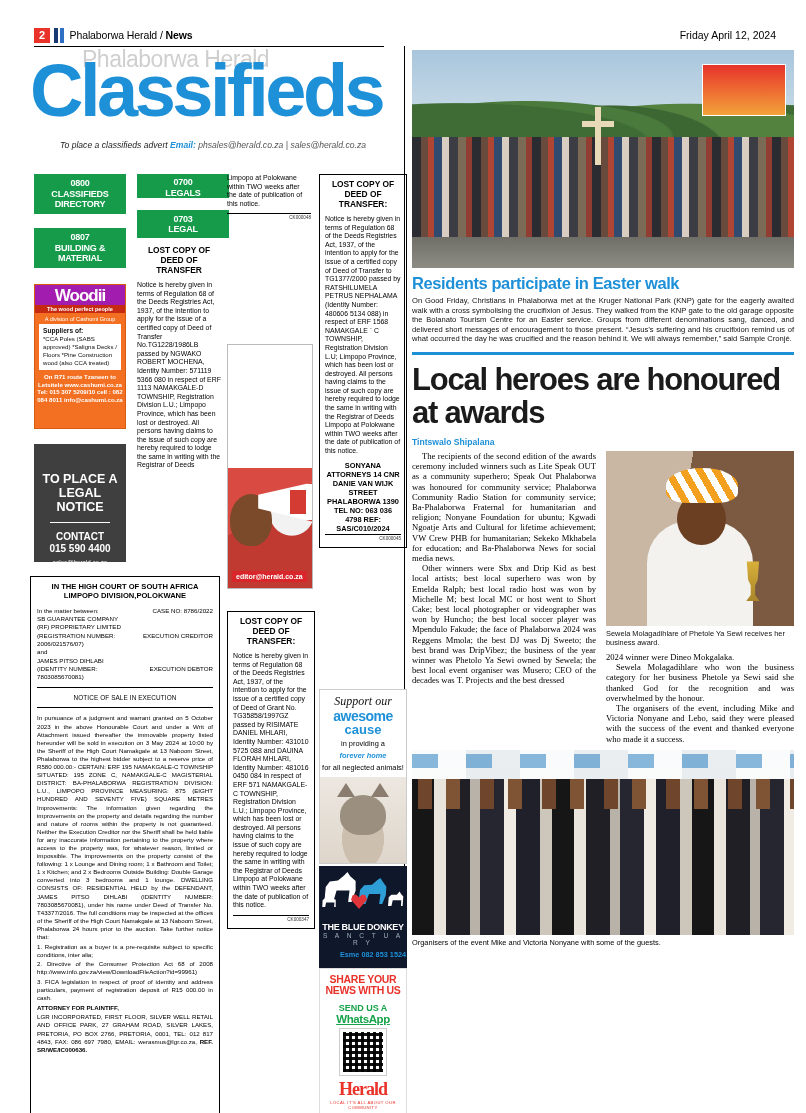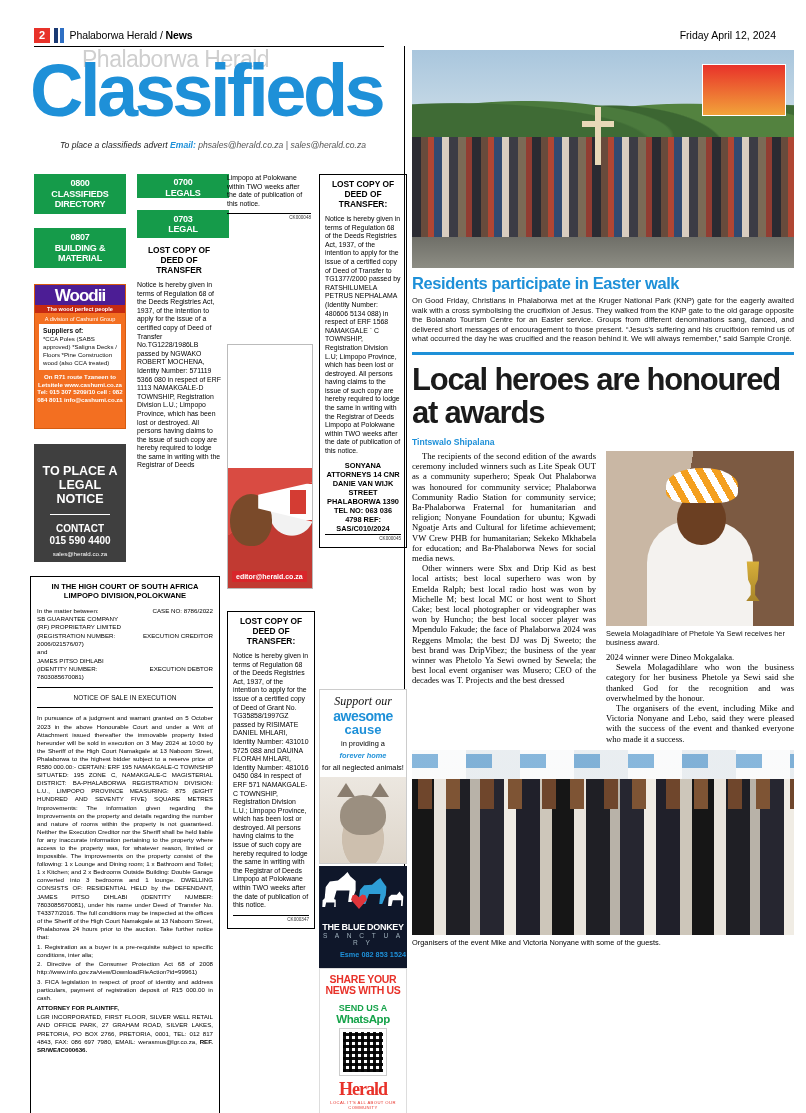--- a/index.html
+++ b/index.html
@@ -71,37 +71,37 @@
               display:flex;flex-direction:column;justify-content:space-between;}
   #cat-0703 { left:137px; top:166px; width:92px; height:28px;
               display:flex;flex-direction:column;justify-content:center;}
 
   
   .woodii {
     position:absolute; left:34px; top:240px; width:92px; height:145px;
     background:#f36f21; border:1px solid #d75b10;
     font-size:6.4px; color:#fff; text-align:center; overflow:hidden;
   }
-  .woodii .wtop { background:#4c1d95; padding:2px 0 1px;text-align:center; }
+  .woodii .wtop { background:#a21caf; padding:2px 0 1px;text-align:center; }
   .woodii .wname { color:#fff; font-weight:bold; font-size:17px; letter-spacing:-1px; line-height:17px;}
   .woodii .wtag { background:#c62a12; color:#fff; font-weight:bold; font-size:5.6px; padding:1px 0; }
   .woodii .wdiv { padding:2.5px 0; font-size:5.6px; color:#fff; }
   .woodii .wbody {
     background:#fff; color:#111; text-align:left;
     margin:0 4px; padding:3px 4px; font-size:6.1px; line-height:8px;
   }
   .woodii .wbody b { font-size:6.6px; }
   .woodii .wfoot { padding:3px 2px 0; line-height:7.6px; font-weight:bold; font-size:6.1px;}
 
   
   .legalnotice {
     position:absolute; left:34px; top:400px; width:92px; height:118px;
     background:#3f3f3f; color:#fff; text-align:center; overflow:hidden;
   }
-  .legalnotice .ln-t { font-weight:bold; font-size:12.5px; line-height:14px; padding-top:20px;}
+  .legalnotice .ln-t { font-weight:bold; font-size:12.5px; line-height:14px; padding-top:28px;}
   .legalnotice hr { border:0; border-top:1px solid #fff; margin:8px 16px; }
   .legalnotice .ln-c { font-weight:bold; font-size:10px; line-height:12px;}
   .legalnotice .ln-m { font-size:6.2px; padding-top:3px; }
 
   
   .court {
     position:absolute; left:30px; top:532px; width:190px; height:548px;
     border:1px solid #000; padding:5px 6px; overflow:hidden;
   }
   .court .ct-head { text-align:center; font-weight:bold; font-size:7.6px; line-height:9.4px; }
@@ -200,21 +200,21 @@
   #ad-donkey .heart{ position:absolute; left:32px; top:28px; width:16px; height:15px; background:#e0353b;
        clip-path: polygon(50% 100%, 0 38%, 10% 8%, 30% 4%, 50% 22%, 70% 4%, 90% 8%, 100% 38%);}
   #ad-donkey .dog{ position:absolute; left:68px; top:24px; width:17px; height:16px; background:#fff;
        clip-path: polygon(6% 100%, 10% 46%, 26% 30%, 58% 30%, 74% 10%, 84% 26%, 96% 40%, 92% 100%, 82% 100%, 84% 64%, 34% 64%, 26% 100%);}
   #ad-donkey .cow{ position:absolute; left:2px; top:28px; width:16px; height:13px; background:#fff;
        clip-path: polygon(8% 100%, 10% 48%, 24% 32%, 70% 32%, 92% 44%, 92% 100%, 82% 100%, 84% 66%, 32% 66%, 26% 100%);}
 
   #ad-wa { left:319px; top:924px; width:88px; height:158px; border:1px solid #ddd;}
   #ad-wa .wa-t { color:#e8322a; font-weight:bold; font-size:10.5px; line-height:11px; text-align:center; padding-top:5px; letter-spacing:-0.3px;}
   #ad-wa .wa-s { color:#16a34a; font-weight:bold; font-size:9px; text-align:center; padding-top:7px;}
-  #ad-wa .wa-w { color:#16a34a; font-weight:bold; font-size:11.5px; text-align:center; letter-spacing:-0.4px;}
+  #ad-wa .wa-w { color:#16a34a; font-weight:bold; font-size:11.5px; text-align:center; letter-spacing:-0.4px;text-decoration:underline;}
   #ad-wa .qr { width:46px;height:46px;margin:4px auto 0; background:
       repeating-linear-gradient(90deg,#111 0 3px, #fff 3px 6px),
       repeating-linear-gradient(0deg,#111 0 3px, #fff 3px 6px);
       background-blend-mode:multiply; border:3px solid #fff; outline:1px solid #ccc;}
   #ad-wa .herald { color:#e8322a; font-weight:bold; font-size:18px; text-align:center; letter-spacing:-1px; padding-top:4px;
       font-family:"Liberation Serif", serif;}
   #ad-wa .herald-sub { color:#e8322a; font-size:4.2px; text-align:center; letter-spacing:0.4px;}
 
   
   .news { position:absolute; left:412px; top:50px; width:382px; }

